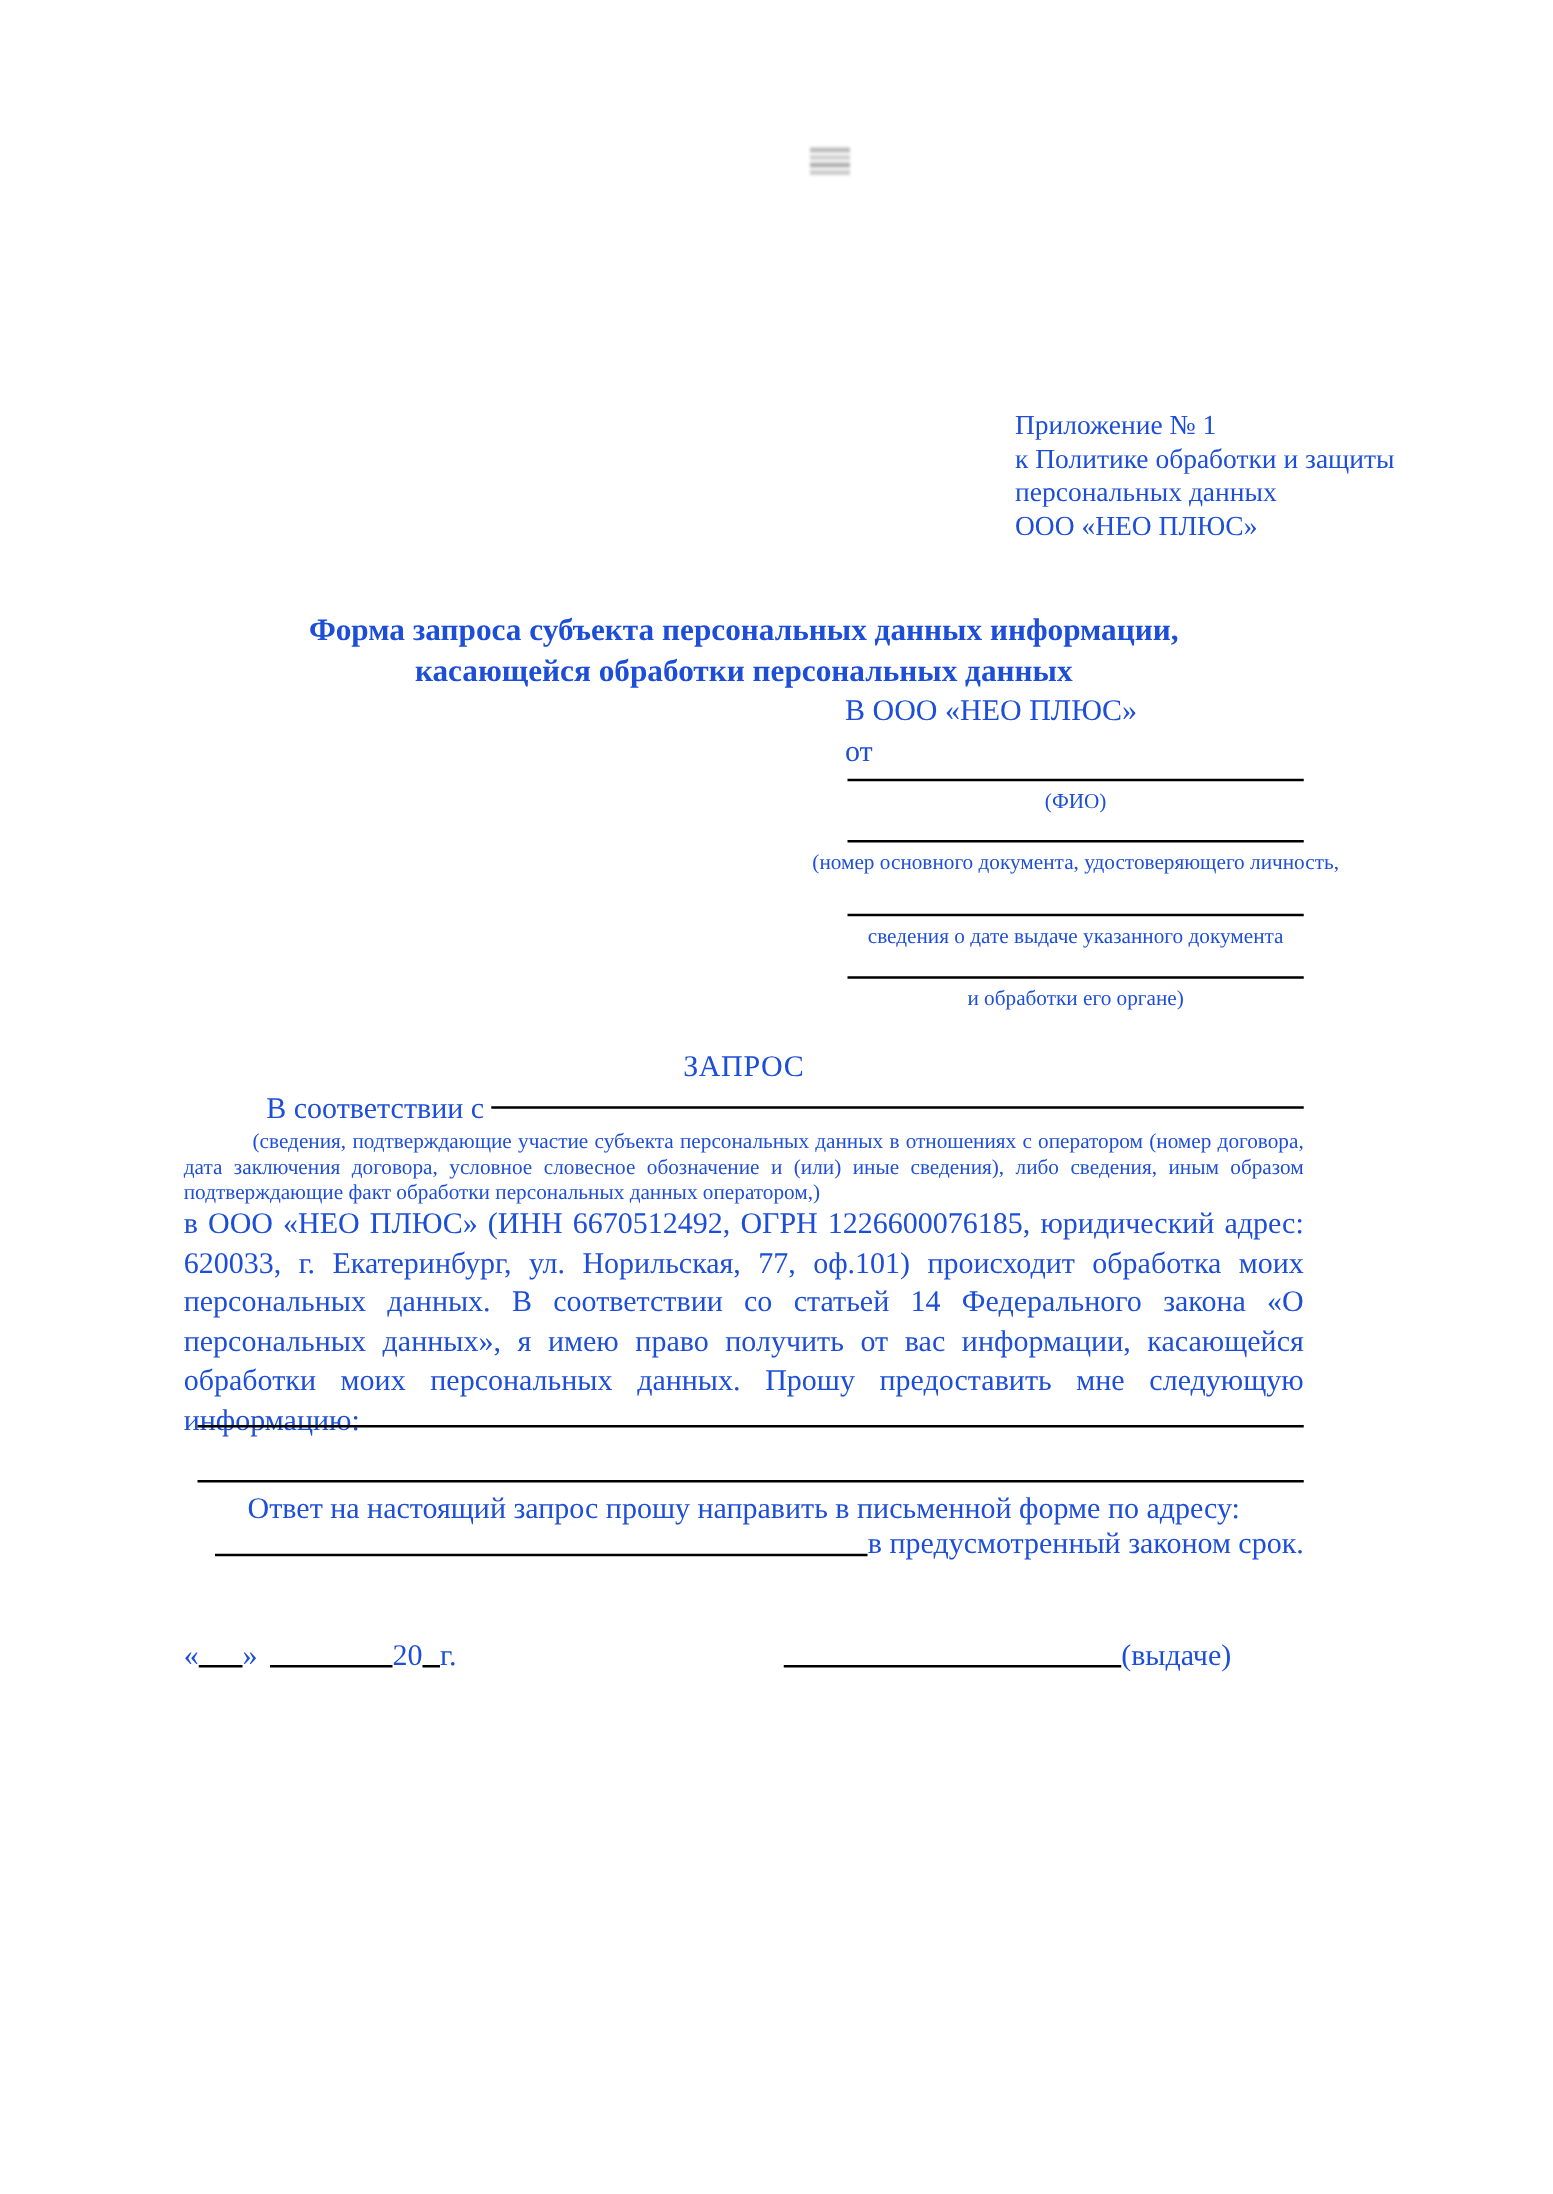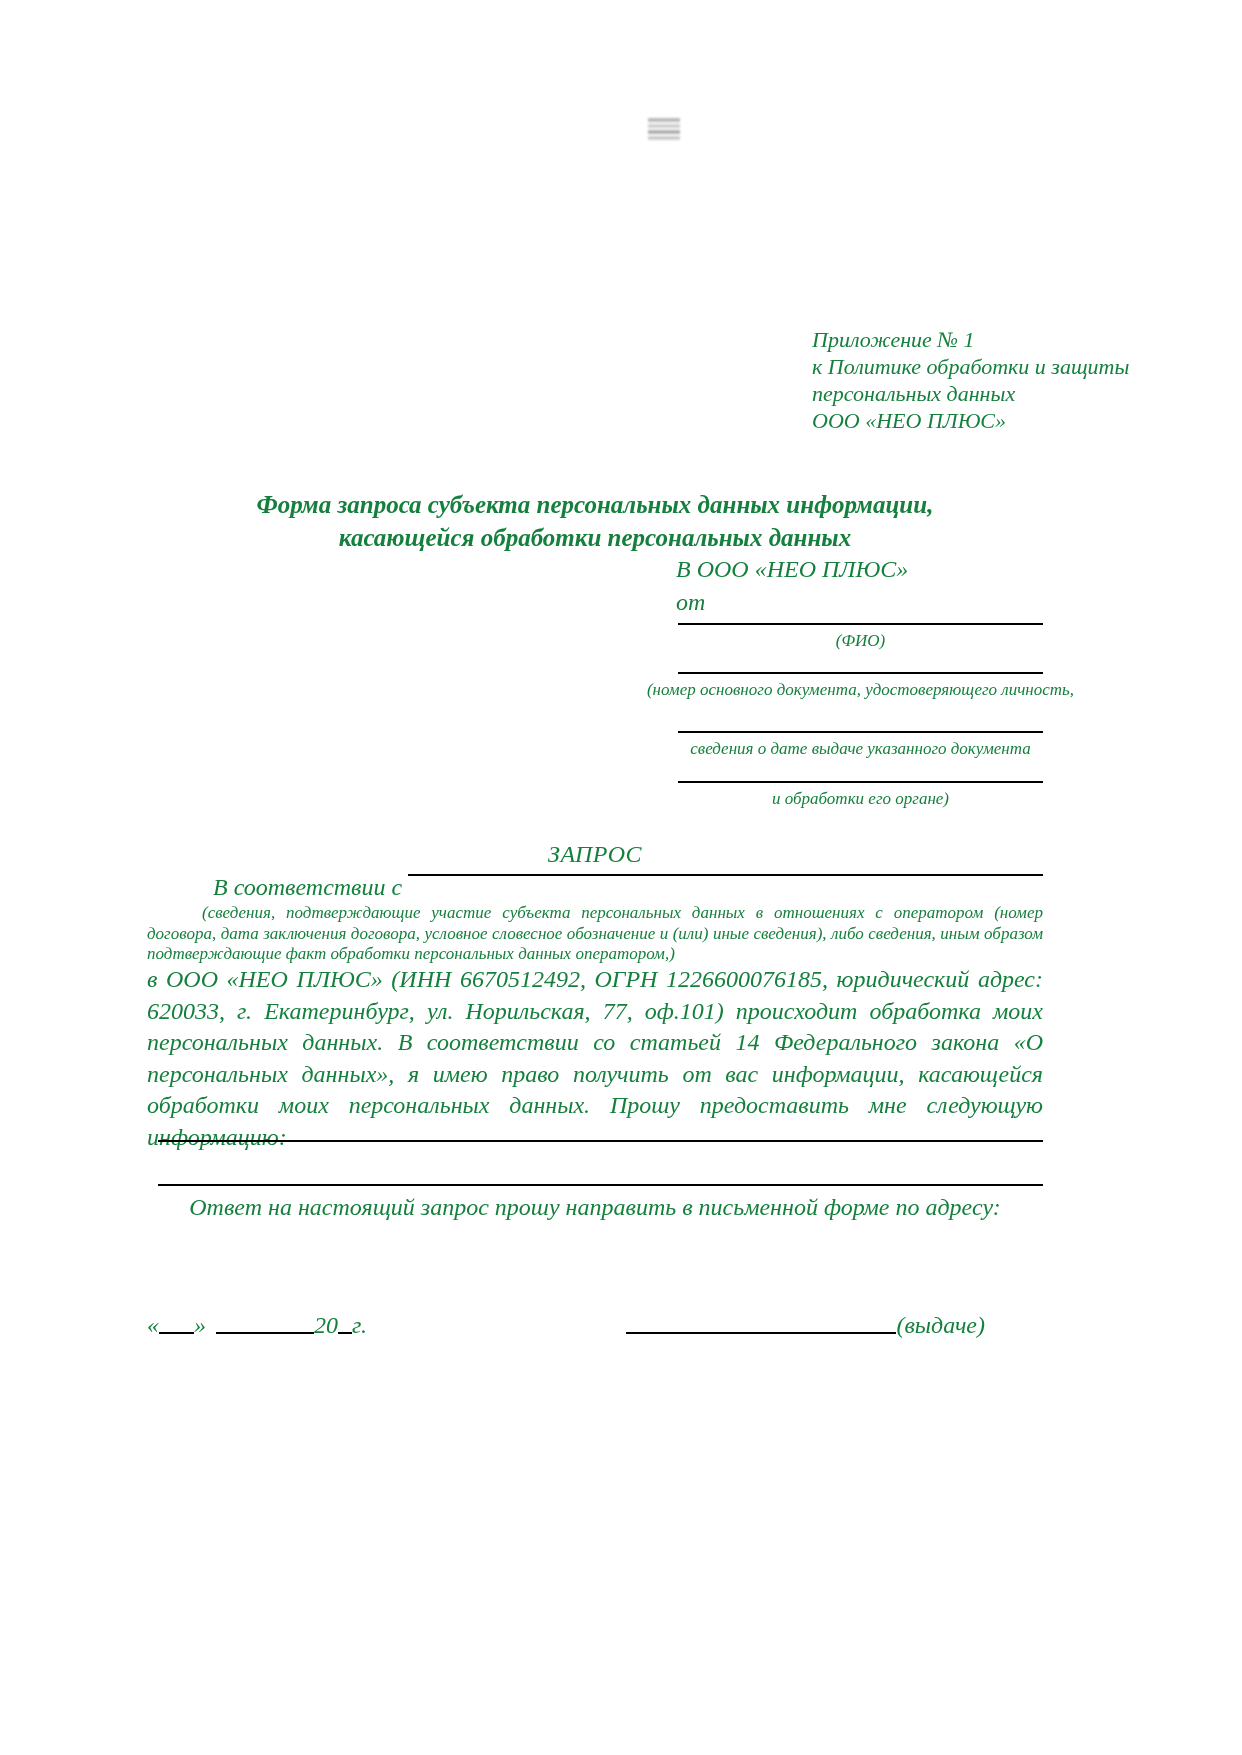--- a/index.html
+++ b/index.html
@@ -1,24 +1,23 @@
 <!DOCTYPE html>
 <html><head>
 <meta charset="utf-8">
 <style>
   html, body { margin: 0; padding: 0; background: #ffffff; }
   .page {
     position: relative;
     width: 1242px;
     height: 1755px;
     background: #ffffff;
-    color: #15803d;
+    color: #1d4ed8;
     font-family: "Liberation Serif", "DejaVu Serif", serif;
     overflow: hidden;
-    font-style: italic;
   }
 
   
   .stamp { position: absolute; left: 648px; top: 118px; width: 32px; height: 24px;
            filter: blur(1.2px); opacity: .8; }
   .stamp .bar { height: 4px; margin-bottom: 2px; }
   .stamp .b1 { background: #ababab; }
   .stamp .b2 { background: #c6c6c6; }
   .stamp .b3 { background: #9e9e9e; }
   .stamp .b4 { background: #c0c0c0; }
@@ -34,21 +33,21 @@
 
   .ffield { position: absolute; left: 678px; width: 365px; font-size: 17px; }
   .uline  { border-top: 2px solid #000; height: 0; }
   .flabel-wrap { display: flex; justify-content: center; margin-top: 6px; }
   .flabel { white-space: nowrap; }
 
   .request-heading { position: absolute; left: 147px; top: 841px; width: 896px;
                      text-align: center; font-size: 24px; letter-spacing: .5px; }
 
   .intro-row { position: absolute; left: 147px; top: 874px; width: 896px;
-               display: flex; font-size: 24px; align-items: flex-start; }
+               display: flex; font-size: 24px; align-items: center; }
   .indent66 { width: 66px; flex: none; }
   .intro-text { white-space: pre; }
   .fill { flex: 1; border-bottom: 2px solid #000; margin-bottom: 4px; height: 0; }
 
   .footnote { position: absolute; left: 147px; top: 903px; width: 896px;
               font-size: 17px; line-height: 20.5px; text-align: justify; text-indent: 55px; }
 
   .body-par { position: absolute; left: 147px; top: 964px; width: 896px;
               font-size: 24px; line-height: 31.5px; text-align: justify; }
 
@@ -141,20 +140,24 @@
 
   <div class="footnote">(сведения, подтверждающие участие субъекта персональных данных в отношениях с оператором (номер договора, дата заключения договора, условное словесное обозначение и (или) иные сведения), либо сведения, иным образом подтверждающие факт обработки персональных данных оператором,)</div>
 
   <div class="body-par">в ООО «НЕО ПЛЮС» (ИНН 6670512492, ОГРН 1226600076185, юридический адрес: 620033, г. Екатеринбург, ул. Норильская, 77, оф.101) происходит обработка моих персональных данных. В соответствии со статьей 14 Федерального закона «О персональных данных», я имею право получить от вас информации, касающейся обработки моих персональных данных. Прошу предоставить мне следующую информацию:</div>
 
   <div class="blank-a"></div>
   <div class="blank-b"></div>
 
   <div class="response1">Ответ на настоящий запрос прошу направить в письменной форме по адресу:</div>
 
+  <div class="response2">
+    <span class="fill"></span>
+    <span class="rtext">в предусмотренный законом срок.</span>
+  </div>
 
   <div class="sign-row">
     <div class="sign-left">
       <span>«</span>
       <span class="blank w35"></span>
       <span>»</span>
       <span class="blank w98"></span>
       <span>20</span>
       <span class="blank w14"></span>
       <span>г.</span>

